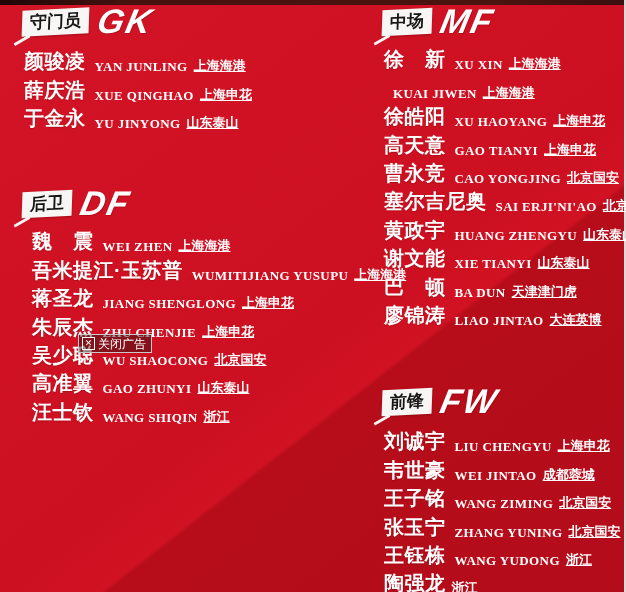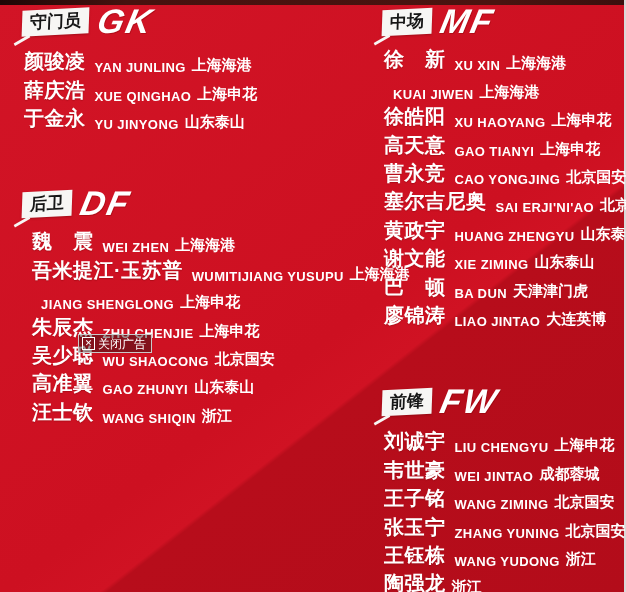--- a/index.html
+++ b/index.html
@@ -84,25 +84,27 @@
     font-size: 20px;
     font-weight: 700;
     letter-spacing: 0.5px;
     text-shadow: 0 1px 1px rgba(100,0,0,0.3);
   }
   .p-latin {
     font-size: 13px;
     font-weight: 700;
     letter-spacing: 0.4px;
     margin-left: 9px;
+    font-family: Liberation Serif, serif;
   }
   .p-club {
-    font-size: 15px;
+    font-size: 13px;
     font-weight: 700;
     margin-left: 6px;
+    text-decoration: underline;
   }
 
   
   #hdr-gk { left: 22px;  top: 9px;   }
   #hdr-df { left: 22px;  top: 191px; }
   #hdr-mf { left: 382px; top: 9px;   }
   #hdr-fw { left: 382px; top: 389px; }
   #rows-gk { left: 24px;  top: 47px;  }
   #rows-df { left: 32px;  top: 227px; }
   #rows-mf { left: 384px; top: 45px;  }
@@ -178,20 +180,21 @@
     <span class="p-club">上海海港</span>
   </div>
 
   <div class="player-row">
     <span class="p-name">吾米提江·玉苏普</span>
     <span class="p-latin">WUMITIJIANG YUSUPU</span>
     <span class="p-club">上海海港</span>
   </div>
 
   <div class="player-row">
+    <span class="p-name">蒋圣龙</span>
     <span class="p-latin">JIANG SHENGLONG</span>
     <span class="p-club">上海申花</span>
   </div>
 
   <div class="player-row">
     <span class="p-name">朱辰杰</span>
     <span class="p-latin">ZHU CHENJIE</span>
     <span class="p-club">上海申花</span>
   </div>
 
@@ -255,21 +258,21 @@
   </div>
 
   <div class="player-row">
     <span class="p-name">黄政宇</span>
     <span class="p-latin">HUANG ZHENGYU</span>
     <span class="p-club">山东泰山</span>
   </div>
 
   <div class="player-row">
     <span class="p-name">谢文能</span>
-    <span class="p-latin">XIE ZIMING</span>
+    <span class="p-latin">XIE TIANYI</span>
     <span class="p-club">山东泰山</span>
   </div>
 
   <div class="player-row">
     <span class="p-name">巴　顿</span>
     <span class="p-latin">BA DUN</span>
     <span class="p-club">天津津门虎</span>
   </div>
 
   <div class="player-row">

